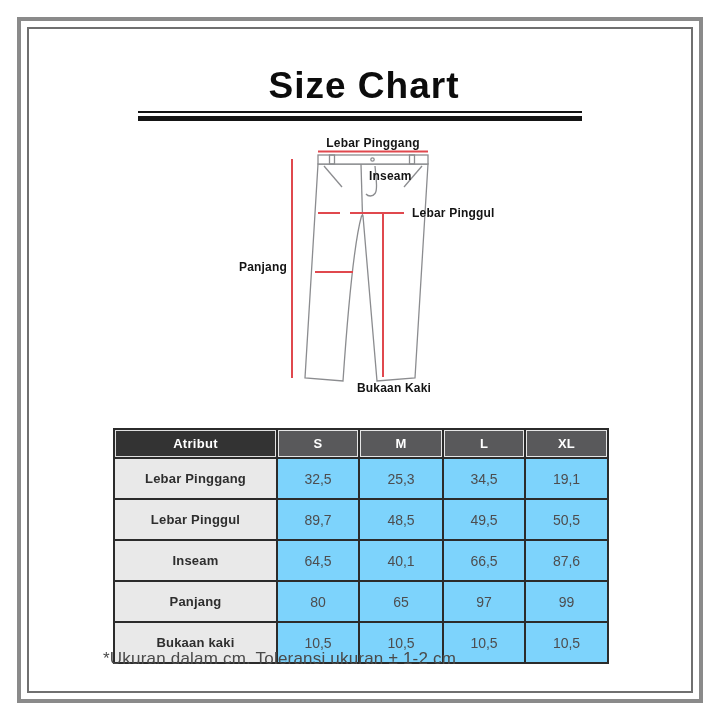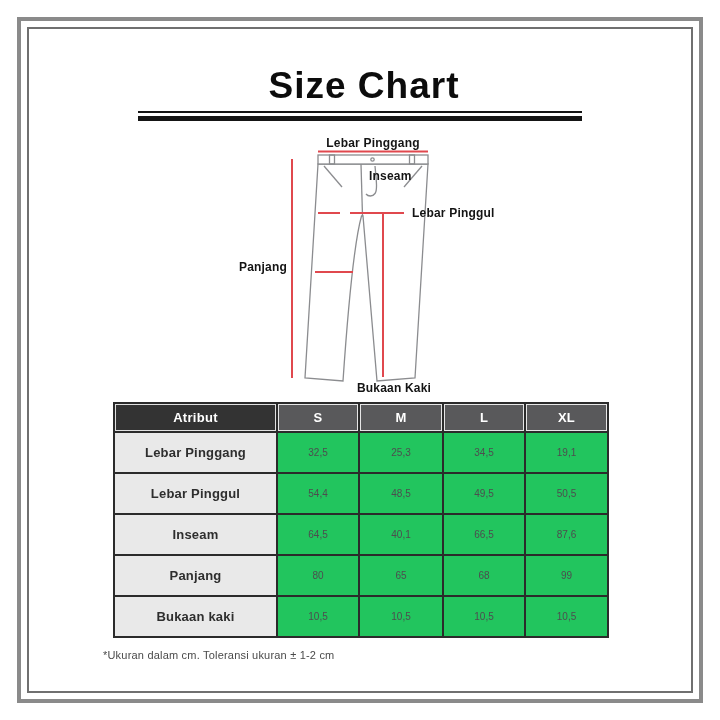--- a/index.html
+++ b/index.html
@@ -12,34 +12,34 @@
   .title{
     position:absolute;left:0;top:63px;width:720px;margin:4px;
     text-align:center;font-size:37px;font-weight:bold;color:#0c0c0c;letter-spacing:1px;line-height:1;
   }
   .rule{position:absolute;left:138px;top:111px;width:444px;}
   .rule-thin{height:2px;background:#151515;}
   .rule-thick{height:5px;background:#151515;margin-top:3px;}
   .diagram{position:absolute;left:230px;top:130px;width:270px;height:270px;overflow:visible;}
   .diagram text{font-family:"Liberation Sans",sans-serif;font-weight:bold;font-size:12px;fill:#141414;letter-spacing:.2px;}
   .size-table{
-    position:absolute;left:113px;top:402px;width:494px;
+    position:absolute;left:113px;top:428px;width:494px;
     border-collapse:collapse;table-layout:fixed;
   }
   .size-table th,.size-table td{border:2px solid #2b2b2b;text-align:center;vertical-align:middle;padding:0;overflow:hidden;}
   .size-table thead tr{height:29px;}
   .size-table tbody tr{height:41px;}
   .size-table th{
     color:#ffffff;font-size:13px;font-weight:bold;background:#59595b;
     box-shadow:inset 0 0 0 1px rgba(255,255,255,.85);letter-spacing:.3px;
   }
   .size-table th.attr-col{background:#333333;}
   .size-table td.row-label{background:#e9e9e9;font-weight:bold;color:#2e2e2e;font-size:13px;letter-spacing:.2px;}
-  .size-table td.value{background:#22c55e;color:#4d4d4f;font-size:10px;}
-  .footnote{position:absolute;left:103px;top:649px;font-size:11px;color:#4a4a4a;letter-spacing:.2px;}
+  .size-table td.value{background:#7dd3fc;color:#4d4d4f;font-size:14px;}
+  .footnote{position:absolute;left:103px;top:649px;font-size:17px;color:#4a4a4a;letter-spacing:.2px;}
 </style>
 </head>
 <body>
 
 <div class="canvas">
   <div class="frame-outer"></div>
   <div class="frame-inner"></div>
 
   <h1 class="title">Size Chart</h1>
 
@@ -98,37 +98,37 @@
     <tbody>
       <tr>
         <td class="row-label">Lebar Pinggang</td>
         <td class="value">32,5</td>
         <td class="value">25,3</td>
         <td class="value">34,5</td>
         <td class="value">19,1</td>
       </tr>
       <tr>
         <td class="row-label">Lebar Pinggul</td>
-        <td class="value">54,4</td>
+        <td class="value">89,7</td>
         <td class="value">48,5</td>
         <td class="value">49,5</td>
         <td class="value">50,5</td>
       </tr>
       <tr>
         <td class="row-label">Inseam</td>
         <td class="value">64,5</td>
         <td class="value">40,1</td>
         <td class="value">66,5</td>
         <td class="value">87,6</td>
       </tr>
       <tr>
         <td class="row-label">Panjang</td>
         <td class="value">80</td>
         <td class="value">65</td>
-        <td class="value">68</td>
+        <td class="value">97</td>
         <td class="value">99</td>
       </tr>
       <tr>
         <td class="row-label">Bukaan kaki</td>
         <td class="value">10,5</td>
         <td class="value">10,5</td>
         <td class="value">10,5</td>
         <td class="value">10,5</td>
       </tr>
     </tbody>

